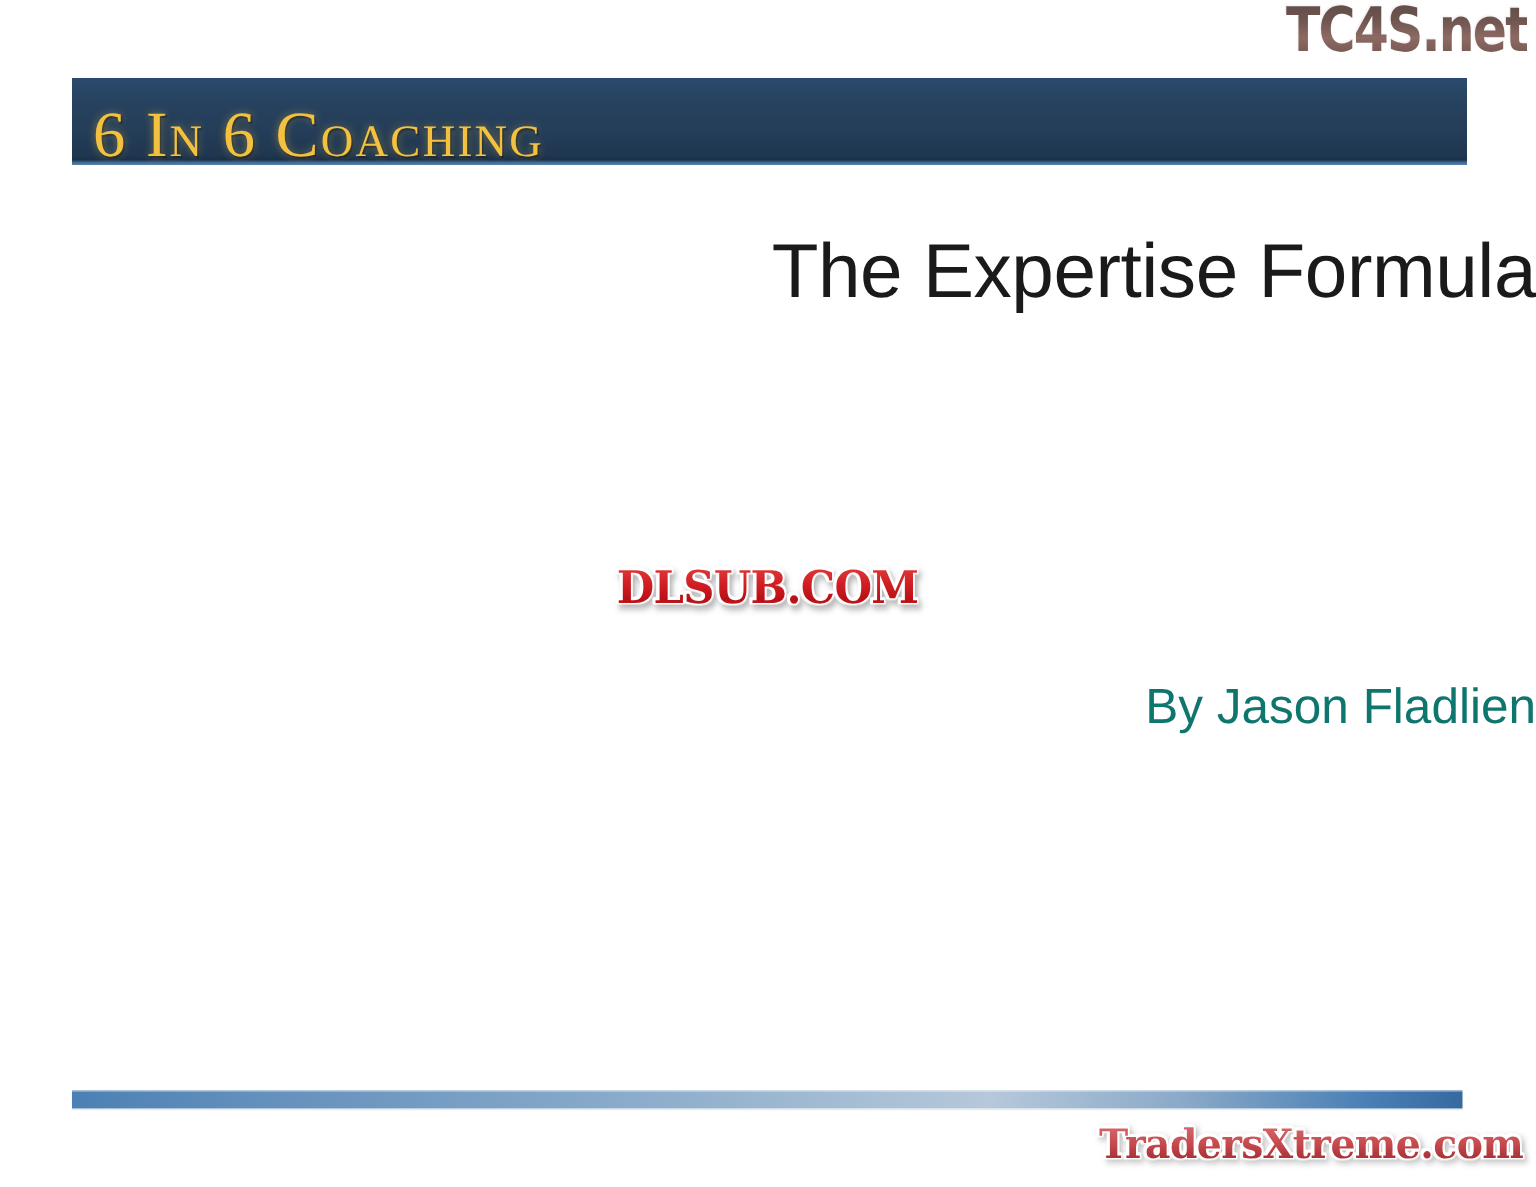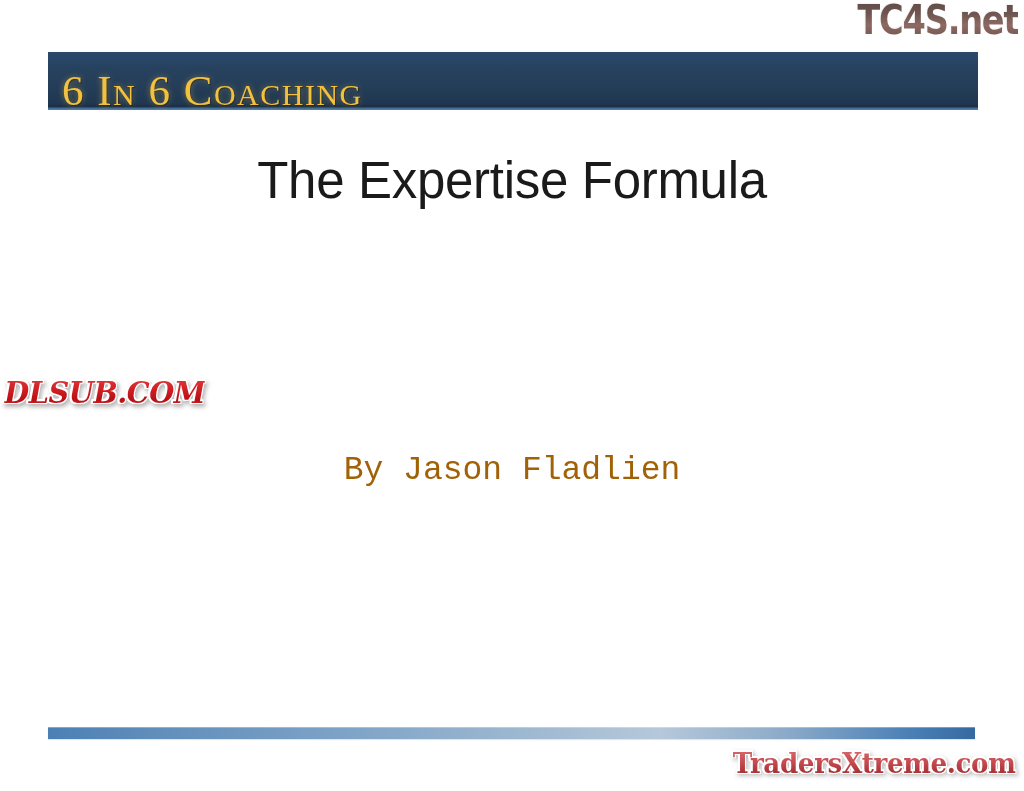--- a/index.html
+++ b/index.html
@@ -83,50 +83,50 @@
     left: 0;
     top: 150px;
     width: 1024px;
     height: 540px;
   }
   .title-block {
     position: absolute;
     left: 0;
     top: 0;
     width: 1024px;
-    text-align: center;
+    text-align: right;
   }
   .slide-title {
     margin: 0;
     padding: 0;
     font-family: "Liberation Sans", sans-serif;
     font-weight: normal;
     font-size: 51px;
     line-height: 62px;
     color: #1a1a1a;
     letter-spacing: -0.3px;
   }
   .slide-subtitle {
     margin: 0;
     padding: 0;
-    font-family: Liberation Mono, monospace;
+    font-family: Liberation Sans, sans-serif;
     font-weight: normal;
     font-size: 33px;
     line-height: 42px;
-    color: #a16207;
+    color: #0f766e;
   }
 
   
   .dlsub-watermark {
     position: absolute;
     left: 0;
     right: 0;
     top: 226px;
+    text-align: center;
     pointer-events: none;
-    font-style: italic;
   }
   .dlsub-watermark span {
     display: inline-block;
     font-family: "DejaVu Serif", "Liberation Serif", serif;
     font-weight: bold;
     font-size: 30px;
     line-height: 34px;
     letter-spacing: -0.5px;
     transform: scaleX(0.96);
     color: #d41f26;

